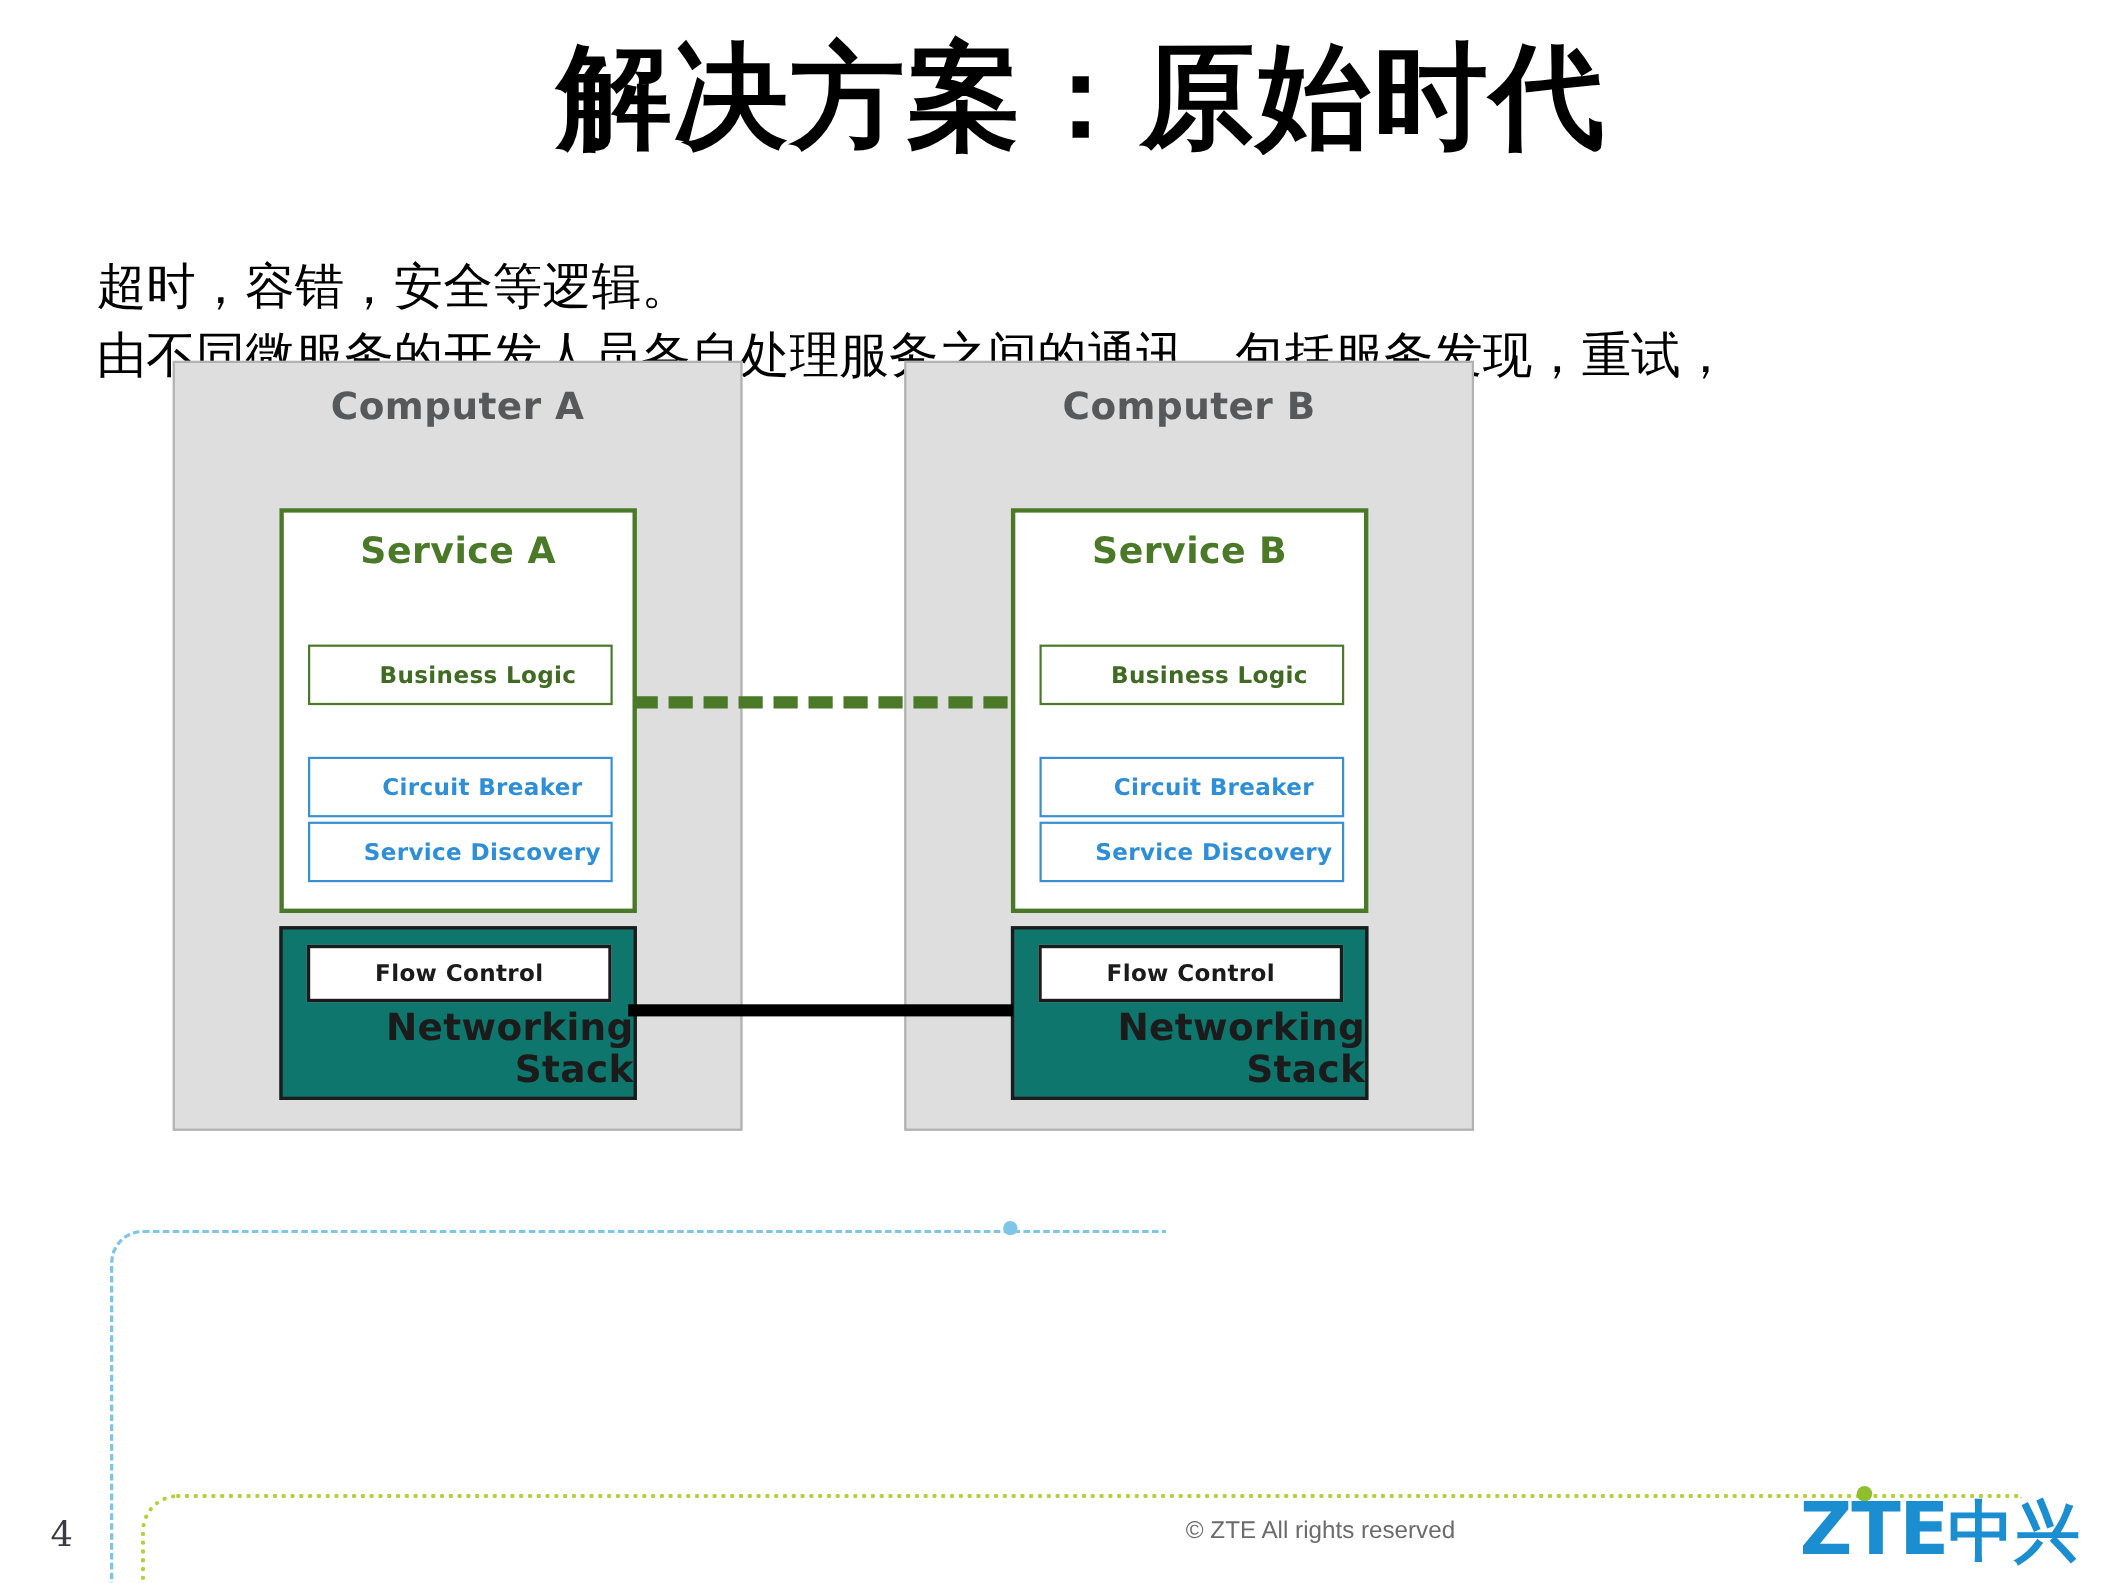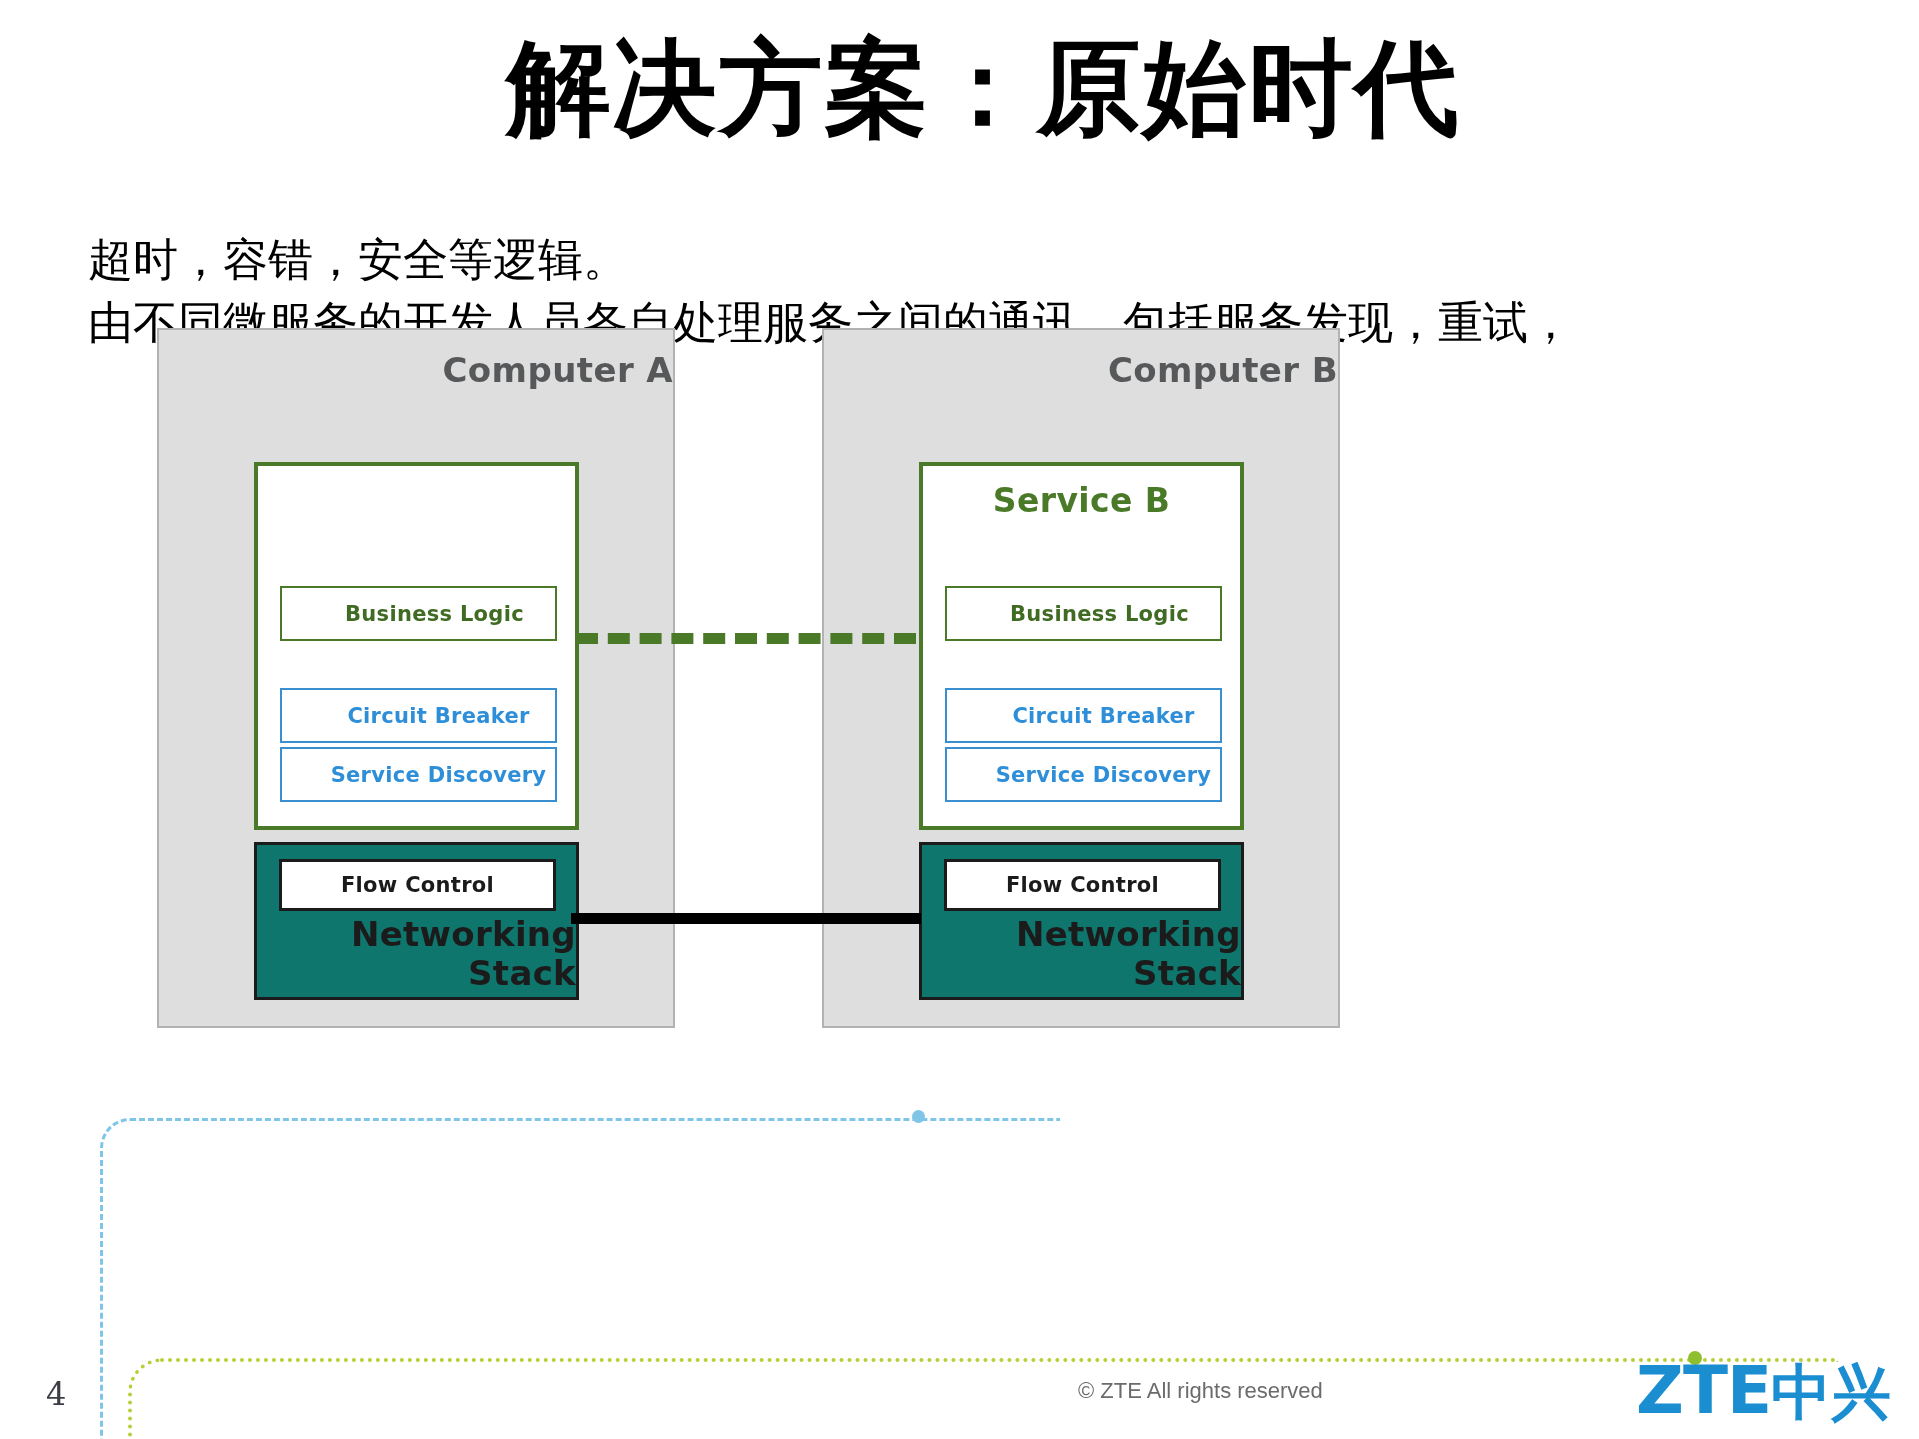--- a/index.html
+++ b/index.html
@@ -66,21 +66,21 @@
     box-sizing: border-box;
   }
   #computer-a-box { left: 157px; }
   #computer-b-box { left: 822px; }
 
   .computer-title {
     position: absolute;
     top: 20px;
     left: 0;
     width: 100%;
-    text-align: right;
+    text-align: center;
     font-family: "DejaVu Sans", "Liberation Sans", sans-serif;
     font-size: 34px;
     font-weight: 700;
     color: #56585a;
     letter-spacing: 0.4px;
   }
 
   
   .service-box {
     position: absolute;
@@ -260,20 +260,21 @@
   <span class="ln">超时，容错，安全等逻辑。</span>
   <span class="ln">由不同微服务的开发人员各自处理服务之间的通讯，包括服务发现，重试，</span>
 </div>
 
 <div id="diagram">
 
   <div class="computer-box" id="computer-a-box">
     <div class="computer-title">Computer A</div>
 
     <div class="service-box">
+      <div class="service-title">Service A</div>
       <div class="inner-box green-inner">Business Logic</div>
       <div class="inner-box blue-inner cb">Circuit Breaker</div>
       <div class="inner-box blue-inner sd">Service Discovery</div>
     </div>
 
     <div class="net-box">
       <div class="flow-control">Flow Control</div>
       <div class="net-label">
         <span>Networking</span><br>
         <span>Stack</span>

